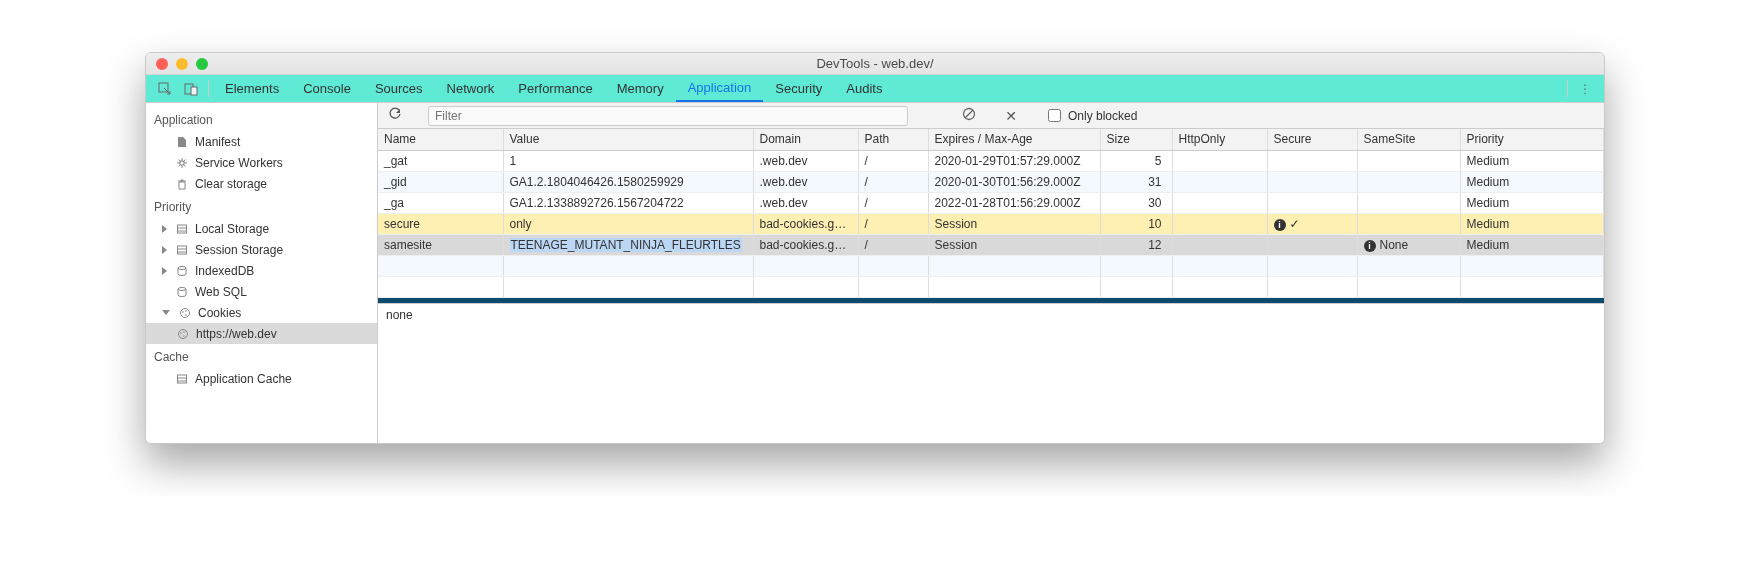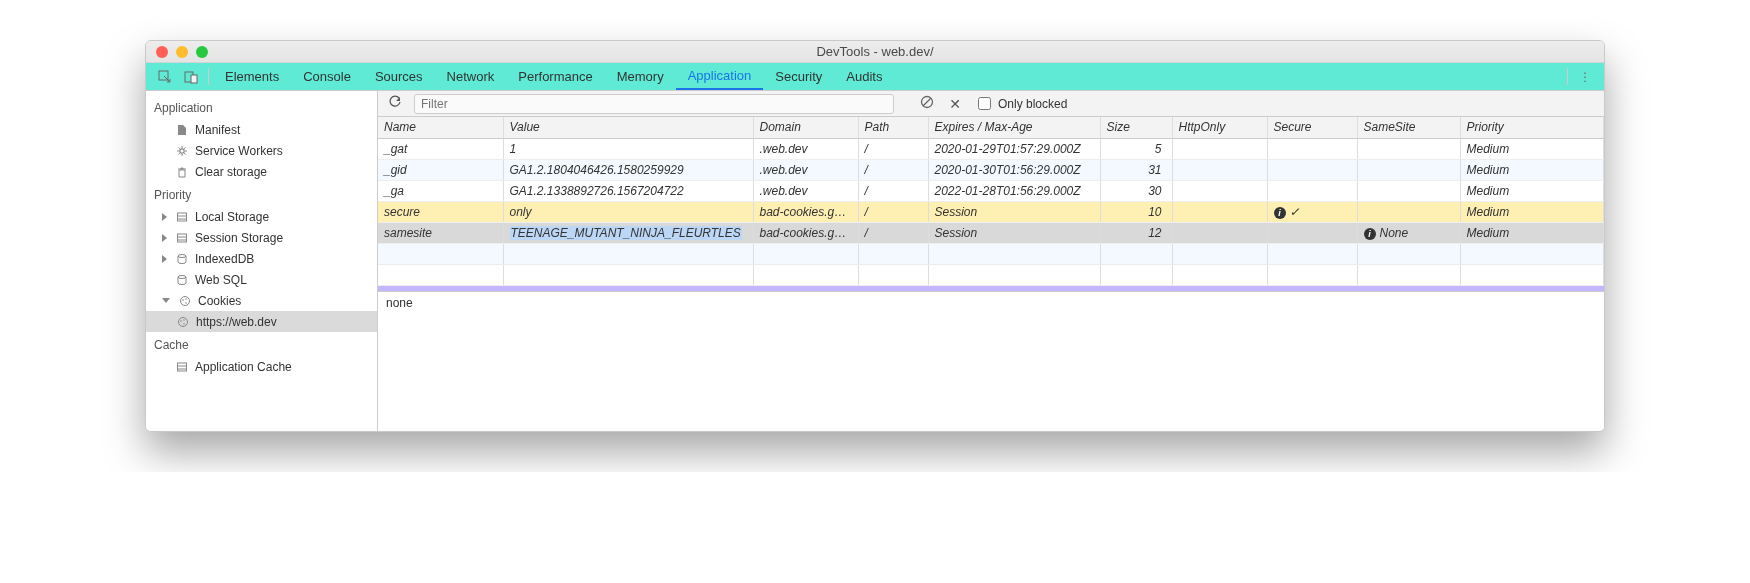--- a/index.html
+++ b/index.html
@@ -6,21 +6,21 @@
   body {
     margin: 0;
     padding: 40px;
     font-family: -apple-system, BlinkMacSystemFont, "Segoe UI", Helvetica, Arial, sans-serif;
     font-size: 12px;
     color: #333;
     background: #fff;
   }
   .window {
     width: 1460px;
-    margin: 0 auto;
+    margin: 12px auto;
     border: 1px solid #c9c9c9;
     border-radius: 6px;
     overflow: hidden;
     box-shadow: 0 20px 40px rgba(0,0,0,0.35);
     background: #f1f1f1;
   }
   
   .titlebar {
     height: 22px;
     background: linear-gradient(#ededed,#e4e4e4);
@@ -107,42 +107,41 @@
     border-top:5px solid #888;
     border-bottom:none;
   }
   .icon-slot { width:14px; display:flex; justify-content:center; color:#666;}
   
   .main { flex:1; display:flex; flex-direction:column; }
   .toolbar {
     height: 26px;
     border-bottom: 1px solid #ccc;
     display:flex; align-items:center;
-    gap:10px;
+    gap:24px;
     padding: 0 8px;
     background:#f3f3f3;
   }
   .toolbar input.filter {
     flex: 0 0 480px;
     height:20px;
     border:1px solid #ccc;
     border-radius:3px;
     background:#fafafa;
     padding: 0 6px;
     font-size:12px;
     color:#333;
   }
   .toolbar .tb-icon { width:18px; text-align:center; color:#666; cursor:pointer;}
   .toolbar label { display:flex; align-items:center; gap:4px; color:#333; font-size:12px;}
   
   .grid {
     flex:1;
     overflow:auto;
-    background:#c4b5fd;
-    font-style:italic;
+    background:#0c4a6e;
   }
   table {
     border-collapse: collapse;
     width: 100%;
     table-layout: fixed;
   }
   th, td {
     border-right:1px solid #ddd;
     border-bottom:1px solid #eee;
     padding: 3px 6px;

